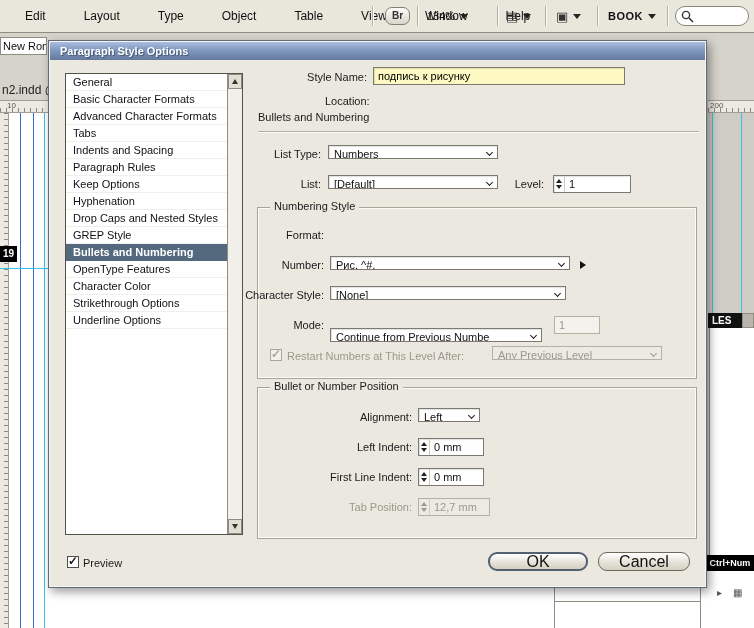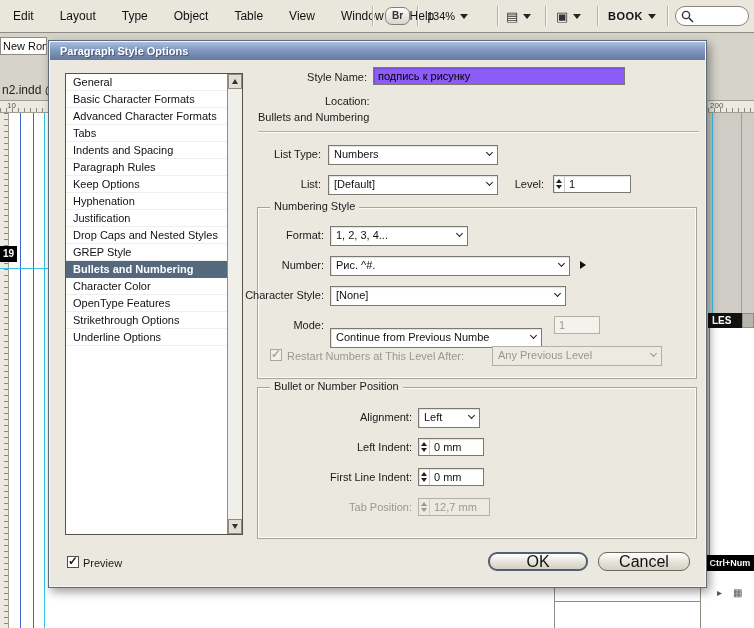--- a/index.html
+++ b/index.html
@@ -2,21 +2,21 @@
 <html><head>
 <meta charset="utf-8">
 <style>
   *{box-sizing:border-box;margin:0;padding:0;}
   body{font-family:"Liberation Sans",sans-serif;}
   .screen{position:relative;width:754px;height:628px;background:#cfccc6;overflow:hidden;}
 
   
   .menubar{position:absolute;left:0;top:0;width:754px;height:33px;background:#e9e6dc;border-bottom:1px solid #8f8c81;}
   .menu-items{position:absolute;left:0;top:0;height:32px;display:flex;align-items:center;}
-  .menu-item{padding:0 13px;font-size:12px;color:#111;white-space:nowrap;}
+  .menu-item{padding:0 13px;font-size:12px;color:#111;white-space:nowrap;margin-left:12px;}
   .sep{position:absolute;top:6px;width:1px;height:20px;background:#b5b2a6;box-shadow:1px 0 0 #fbfaf4;}
   .tri-down{display:inline-block;width:0;height:0;border-left:4px solid transparent;border-right:4px solid transparent;border-top:5px solid #222;}
   .mcluster{position:absolute;top:0;height:32px;display:flex;align-items:center;gap:5px;font-size:11px;color:#111;}
   .br-btn{position:absolute;left:385px;top:7px;width:25px;height:18px;border:1px solid #82806f;border-radius:7px;background:linear-gradient(#fdfdfd,#d8d5ca);font-size:10px;font-weight:bold;text-align:center;line-height:16px;color:#333;}
   .glyph-icon{font-size:13px;line-height:13px;color:#333;}
   .book-label{font-weight:bold;letter-spacing:.5px;}
   .searchbox{position:absolute;left:675px;top:6px;width:74px;height:20px;background:#fff;border:1px solid #8a877c;border-radius:10px;}
   .searchbox input{position:absolute;left:20px;top:2px;width:48px;height:14px;border:none;outline:none;font-size:11px;background:transparent;}
   .mag{position:absolute;left:5px;top:3px;}
 
@@ -51,23 +51,23 @@
   .sb-item{height:17px;line-height:17px;font-size:11px;padding-left:7px;color:#111;border-bottom:1px solid #f0efec;white-space:nowrap;overflow:hidden;}
   .sb-item.selected{background:#54687e;color:#fff;border-bottom-color:#54687e;font-weight:bold;}
   .sb-scroll{position:absolute;right:0;top:0;width:15px;bottom:0;background:#f1efe9;border-left:1px solid #8f8c81;}
   .sb-btn{position:absolute;left:0;width:14px;height:15px;background:#e2dfd4;border:1px solid #8f8c81;display:flex;align-items:center;justify-content:center;}
   .sb-btn.up{top:0}.sb-btn.down{bottom:0}
   .t-up{width:0;height:0;border-left:3.5px solid transparent;border-right:3.5px solid transparent;border-bottom:5px solid #333;}
   .t-dn{width:0;height:0;border-left:3.5px solid transparent;border-right:3.5px solid transparent;border-top:5px solid #333;}
 
   .lbl{position:absolute;font-size:11px;line-height:18px;color:#1a1a1a;white-space:nowrap;}
   .lbl.gray{color:#9b988c;}
-  .ti{position:absolute;height:18px;background:#8b5cf6;border:1px solid #7c7971;font-size:11px;line-height:16px;padding:0 4px;box-shadow:inset 1px 1px 1px rgba(0,0,0,.12);}
+  .ti{position:absolute;height:18px;background:#fef9c3;border:1px solid #7c7971;font-size:11px;line-height:16px;padding:0 4px;box-shadow:inset 1px 1px 1px rgba(0,0,0,.12);}
   .ti.dis{background:#f4f2ec;border-color:#b3b0a4;color:#9b988c;box-shadow:none;}
-  .dd{position:absolute;height:20px;background:#fff;border:1px solid #7c7971;font-size:11px;line-height:16px;padding:0 18px 0 5px;white-space:nowrap;overflow:hidden;box-shadow:inset 1px 1px 1px rgba(0,0,0,.12);color:#111;}
+  .dd{position:absolute;height:14px;background:#fff;border:1px solid #7c7971;font-size:11px;line-height:16px;padding:0 18px 0 5px;white-space:nowrap;overflow:hidden;box-shadow:inset 1px 1px 1px rgba(0,0,0,.12);color:#111;}
   .dd .chev{position:absolute;right:5px;top:4px;width:5px;height:5px;border-right:1.6px solid #1a1a1a;border-bottom:1.6px solid #1a1a1a;transform:rotate(45deg);}
   .dd.dis{background:#eceae2;color:#9b988c;border-color:#b3b0a4;box-shadow:none;}
   .dd.dis .chev{border-color:#9b988c;}
   .spin{position:absolute;height:18px;background:#fff;border:1px solid #7c7971;display:flex;align-items:center;font-size:11px;color:#111;box-shadow:inset 1px 1px 1px rgba(0,0,0,.12);}
   .spin .arrows{width:11px;height:100%;border-right:1px solid #cfccc1;display:flex;flex-direction:column;align-items:center;justify-content:center;gap:2px;}
   .spin .u{width:0;height:0;border-left:3px solid transparent;border-right:3px solid transparent;border-bottom:4px solid #222;}
   .spin .d{width:0;height:0;border-left:3px solid transparent;border-right:3px solid transparent;border-top:4px solid #222;}
   .spin .val{padding-left:4px;white-space:nowrap;}
   .spin.dis{background:#eceae2;color:#9b988c;border-color:#b3b0a4;box-shadow:none;}
   .spin.dis .u{border-bottom-color:#9b988c;}
@@ -180,26 +180,25 @@
     <div class="sidebar">
       <div class="sb-list">
         <div class="sb-item">General</div>
         <div class="sb-item">Basic Character Formats</div>
         <div class="sb-item">Advanced Character Formats</div>
         <div class="sb-item">Tabs</div>
         <div class="sb-item">Indents and Spacing</div>
         <div class="sb-item">Paragraph Rules</div>
         <div class="sb-item">Keep Options</div>
         <div class="sb-item">Hyphenation</div>
-        <div class="sb-item">Justification</div>
         <div class="sb-item">Drop Caps and Nested Styles</div>
         <div class="sb-item">GREP Style</div>
         <div class="sb-item selected">Bullets and Numbering</div>
+        <div class="sb-item">OpenType Features</div>
         <div class="sb-item">Character Color</div>
-        <div class="sb-item">OpenType Features</div>
         <div class="sb-item">Strikethrough Options</div>
         <div class="sb-item">Underline Options</div>
       </div>
       <div class="sb-scroll">
         <div class="sb-btn up">
             <span class="t-up"></span>
           </div>
         <div class="sb-btn down">
             <span class="t-dn"></span>
           </div>
@@ -229,24 +228,20 @@
           <span class="u"></span>
           <span class="d"></span>
         </span>
       <span class="val">1</span>
     </div>
 
     <div class="group" style="left:208px;top:166px;width:440px;height:172px">
       <span class="group-title">Numbering Style</span>
 
       <span class="lbl" style="right:372px;top:18px">Format:</span>
-      <div class="dd" style="left:72px;top:18px;width:138px">
-        <span>1, 2, 3, 4...</span>
-        <span class="chev"></span>
-      </div>
 
       <span class="lbl" style="right:372px;top:48px">Number:</span>
       <div class="dd" style="left:72px;top:48px;width:240px">
         <span>Рис. ^#.</span>
         <span class="chev"></span>
       </div>
       <span class="flyout" style="left:322px;top:53px"></span>
 
       <span class="lbl" style="right:372px;top:78px">Character Style:</span>
       <div class="dd" style="left:72px;top:78px;width:236px">

